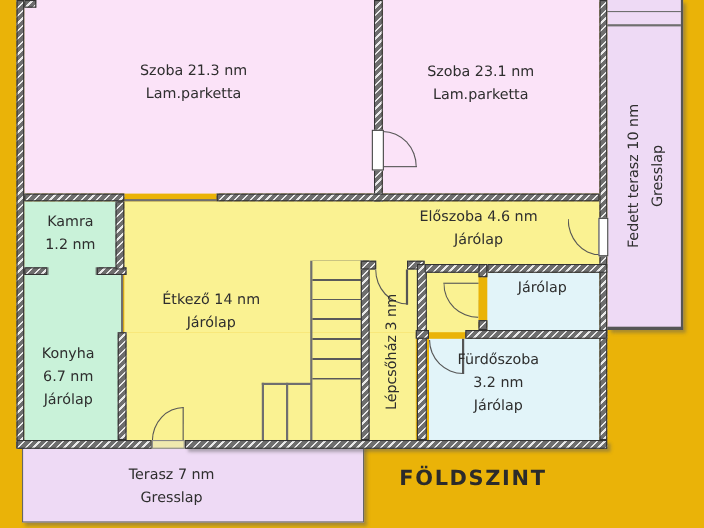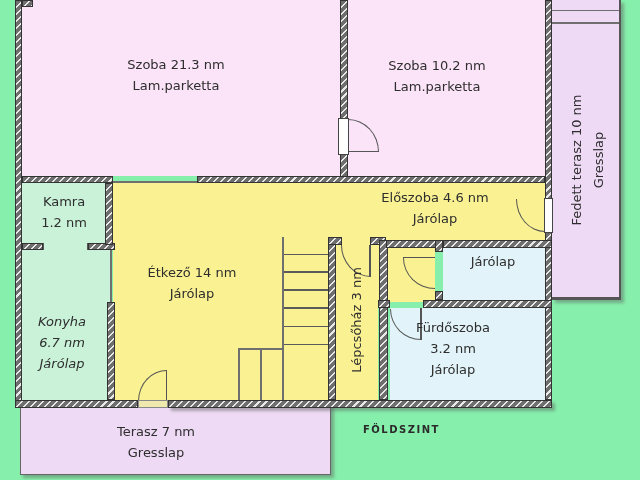--- a/index.html
+++ b/index.html
@@ -1,34 +1,34 @@
 <!DOCTYPE html>
 <html><head>
 <meta charset="utf-8">
 <style>
   html,body{margin:0;padding:0;background:#fff;}
-  #plan{position:relative;width:640px;height:480px;background:#86efac;overflow:hidden;
+  #plan{position:relative;width:640px;height:480px;background:#eab308;overflow:hidden;
         font-family:"DejaVu Sans","Liberation Sans",sans-serif;}
   .room{position:absolute;}
   .wall{position:absolute;background-color:#6e6e6e;
         background-image:repeating-linear-gradient(135deg,rgba(255,255,255,.85) 0 1.5px,transparent 1.5px 5px);
         outline:1px solid #333;outline-offset:-1px;z-index:30;}
   .tline{position:absolute;background:#6f6f6f;z-index:20;}
   .arc{position:absolute;box-sizing:border-box;z-index:25;}
   .arc-bl{border-left:1.5px solid #555;border-bottom:1.5px solid #555;border-bottom-left-radius:100% 100%;}
   .arc-tr{border-right:1.5px solid #555;border-top:1.5px solid #555;border-top-right-radius:100% 100%;}
   .arc-tl{border-left:1.5px solid #555;border-top:1.5px solid #555;border-top-left-radius:100% 100%;}
   .leaf{position:absolute;background:#555;z-index:26;}
   .dleaf{position:absolute;background:#fff;border:1px solid #444;box-sizing:border-box;z-index:40;}
   .gap{position:absolute;z-index:40;box-sizing:border-box;}
   .label{position:absolute;color:#2e2e2e;font-size:13px;line-height:1.6;text-align:center;
          transform:translateX(-50%);white-space:nowrap;z-index:50;}
   .vlabel{position:absolute;color:#2e2e2e;font-size:13px;line-height:1.7;text-align:center;white-space:nowrap;
           transform:translate(-50%,-50%) rotate(-90deg);z-index:50;}
-  .title{position:absolute;font-weight:bold;font-size:10px;letter-spacing:1.5px;color:#2b2b2b;z-index:50;}
+  .title{position:absolute;font-weight:bold;font-size:19px;letter-spacing:1.5px;color:#2b2b2b;z-index:50;}
   .stairs-treads{position:absolute;background:repeating-linear-gradient(180deg,transparent 0 16.5px,#5a5a5a 16.5px 18px);z-index:20;}
   .shadow-r{box-shadow:3px 3px 3px rgba(90,90,90,.45);}
 </style>
 </head>
 <body>
 
 <div id="plan">
 
   <div class="room" style="left:22px;top:0;width:318px;height:176px;background:#fbe3f8;"></div>
   <div class="room" style="left:348px;top:0;width:197px;height:176px;background:#fbe3f8;"></div>
@@ -98,28 +98,28 @@
 
   <div class="gap" style="left:138px;top:400px;width:30px;height:8px;background:#efe9ae;border:1px solid #888;"></div>
   <div class="arc arc-tl" style="left:138px;top:370px;width:29px;height:31px;"></div>
   <div class="leaf" style="left:165.5px;top:370px;width:1.5px;height:31px;"></div>
 
   <div class="label" style="left:176px;top:55px;">
     <div>Szoba 21.3 nm</div>
     <div>Lam.parketta</div>
   </div>
   <div class="label" style="left:437px;top:56px;">
-    <div>Szoba 10.2 nm</div>
+    <div>Szoba 23.1 nm</div>
     <div>Lam.parketta</div>
   </div>
   <div class="label" style="left:64px;top:192px;">
     <div>Kamra</div>
     <div>1.2 nm</div>
   </div>
-  <div class="label" style="left:62px;top:312px;font-style:italic;">
+  <div class="label" style="left:62px;top:312px;">
     <div>Konyha</div>
     <div>6.7 nm</div>
     <div>Járólap</div>
   </div>
   <div class="label" style="left:192px;top:263px;">
     <div>Étkező 14 nm</div>
     <div>Járólap</div>
   </div>
   <div class="label" style="left:435px;top:188px;text-align:center;">
     <div>Előszoba 4.6 nm</div>

